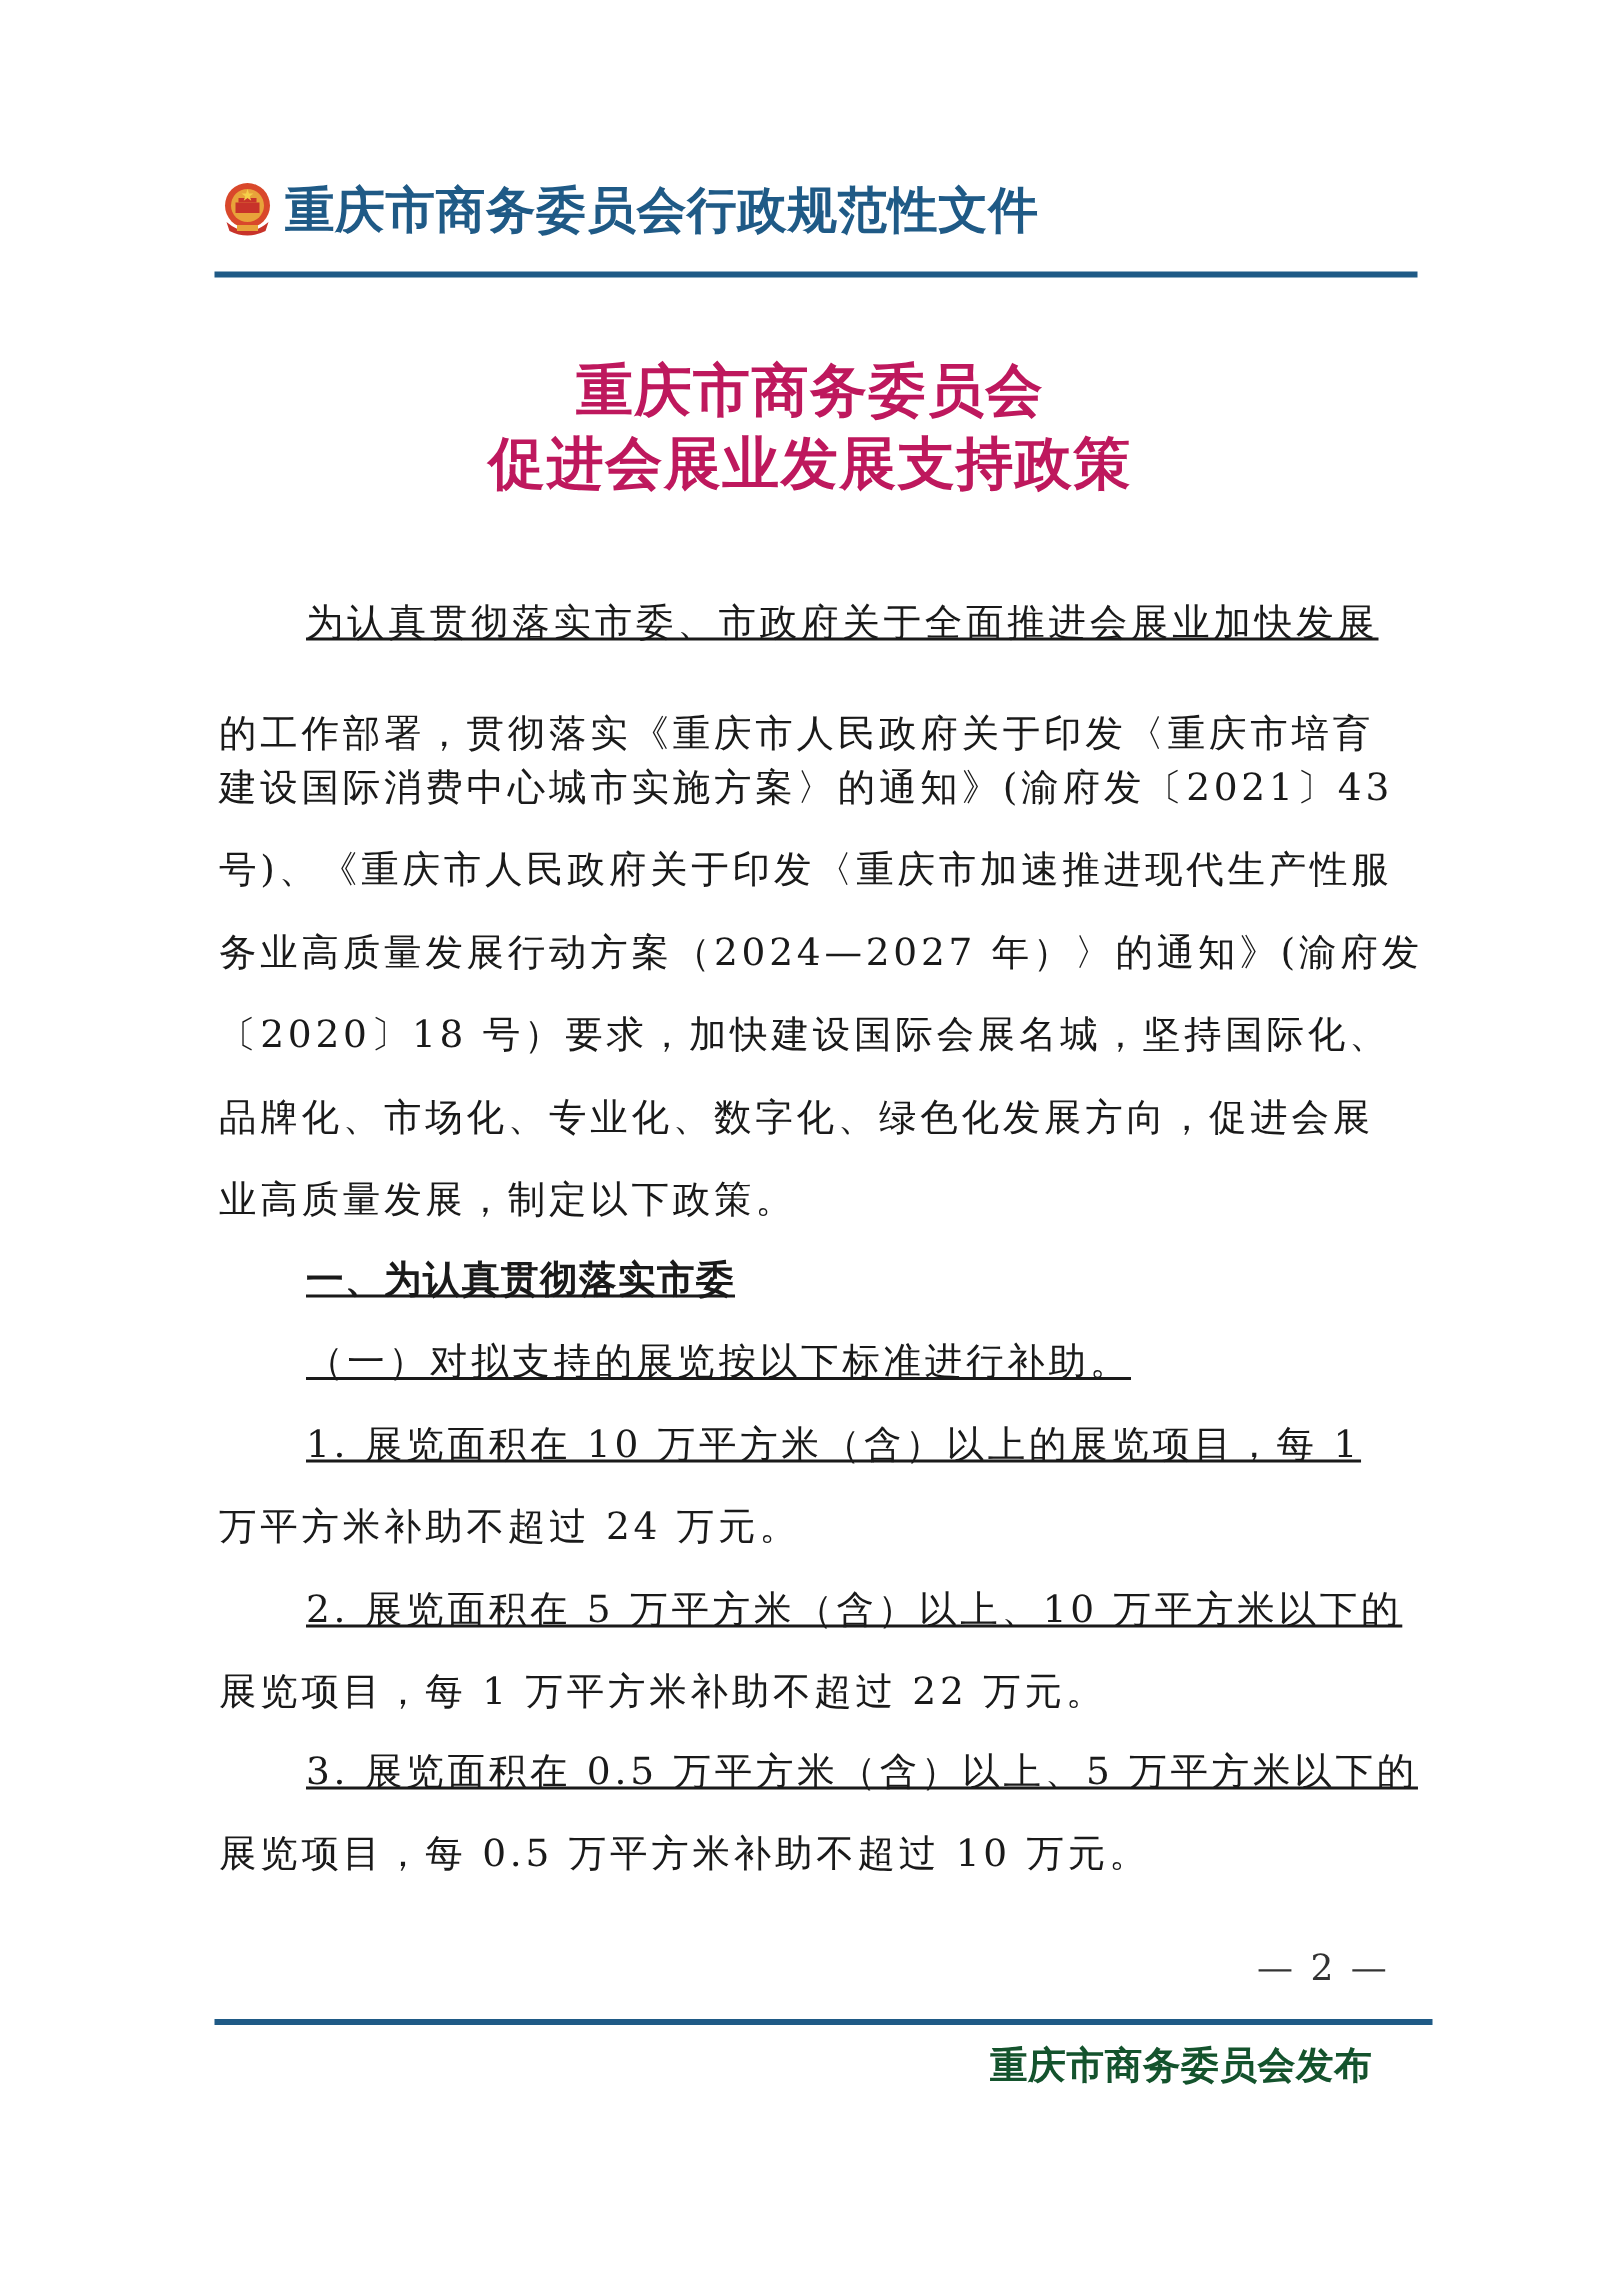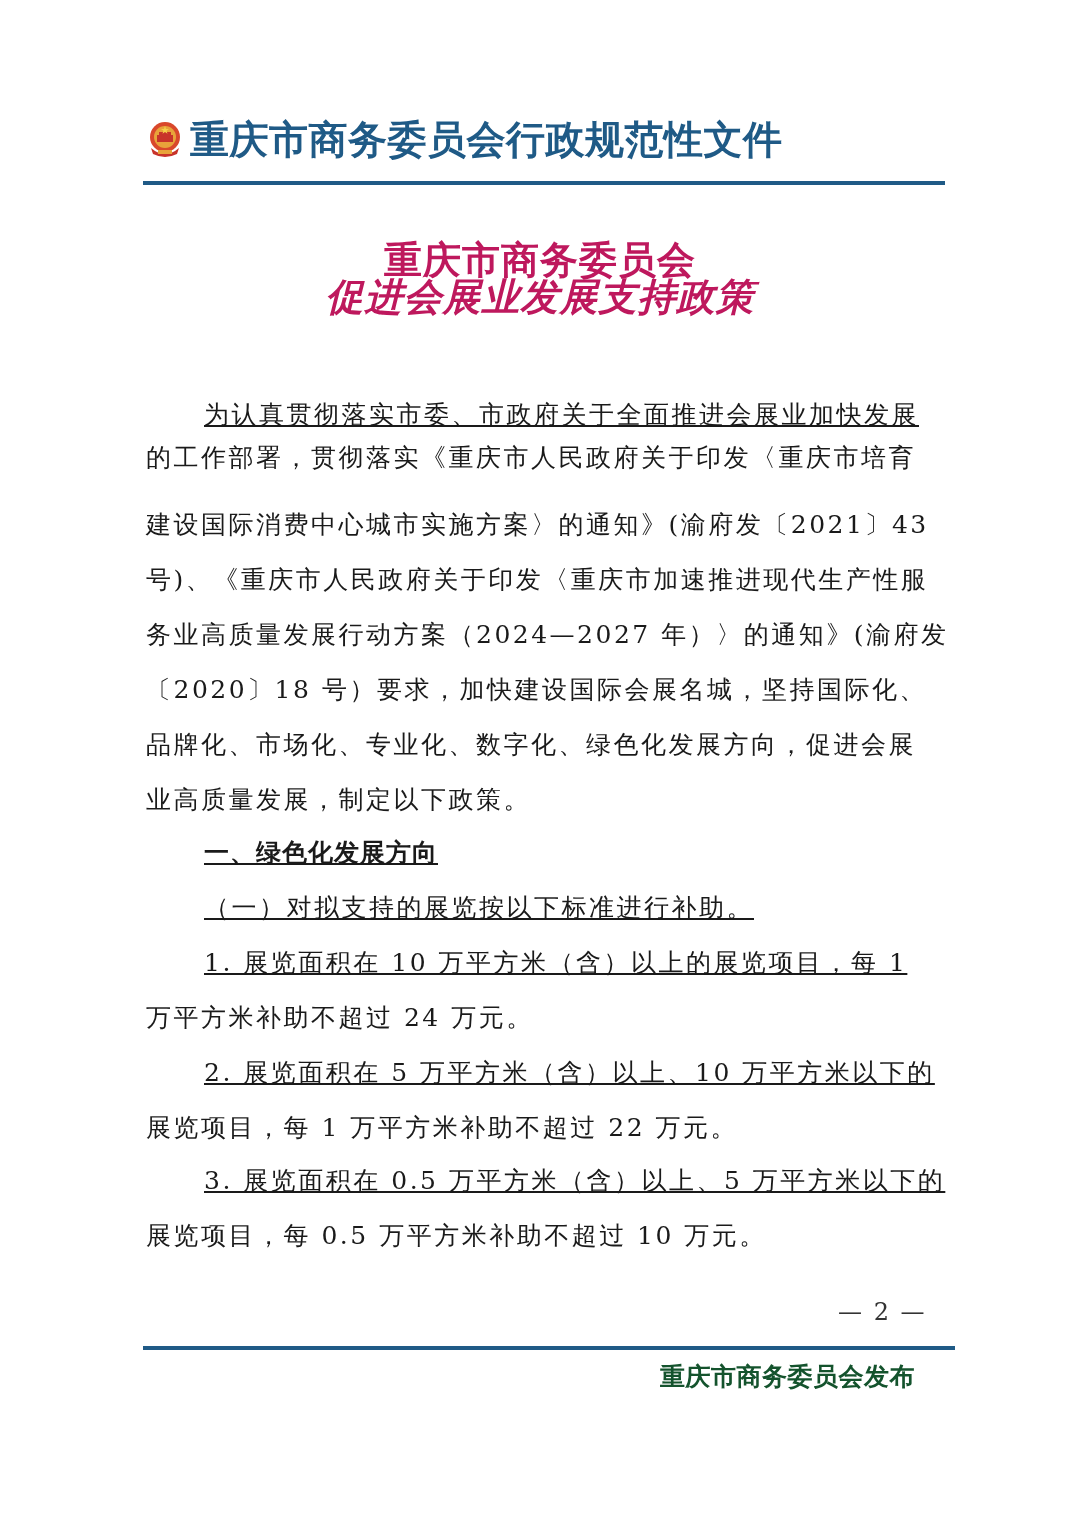--- a/index.html
+++ b/index.html
@@ -25,21 +25,21 @@
     }
     .emblem {
       width: 38px;
       height: 40px;
       position: relative;
       margin-right: 6px;
     }
     .header-title {
       font-family: Liberation Serif, serif;
       font-weight: bold;
-      font-size: 39px;
+      font-size: 33px;
       color: #1f5a86;
       letter-spacing: 0.5px;
       white-space: nowrap;
     }
     .header-rule {
       position: absolute;
       left: 143px;
       top: 181px;
       width: 802px;
       height: 4px;
@@ -51,21 +51,21 @@
       width: 1080px;
       text-align: center;
       font-family: "DejaVu Serif", "Liberation Serif", serif;
       font-weight: bold;
       font-size: 38px;
       color: #be185d;
       letter-spacing: 1px;
       white-space: nowrap;
     }
     .doc-title.line1 { top: 235px; }
-    .doc-title.line2 { top: 272px; font-style: italic; }
+    .doc-title.line2 { top: 284px; }
 
     .body-text {
       position: absolute;
       left: 146px;
       width: 800px;
       font-family: "DejaVu Serif", "Liberation Serif", serif;
       font-size: 25px;
       color: #1a1a1a;
       white-space: nowrap;
       letter-spacing: 2.5px;
@@ -123,29 +123,29 @@
     </svg>
   </div>
   <div class="header-title">重庆市商务委员会行政规范性文件</div>
 </div>
 <div class="header-rule"></div>
 
 <div class="doc-title line1">重庆市商务委员会</div>
 <div class="doc-title line2">促进会展业发展支持政策</div>
 
 <div class="body-text indent" style="top:400px;">为认真贯彻落实市委、市政府关于全面推进会展业加快发展</div>
-<div class="body-text" style="top:445px;font-family:Liberation Mono, monospace;">的工作部署，贯彻落实《重庆市人民政府关于印发〈重庆市培育</div>
+<div class="body-text" style="top:474px;">的工作部署，贯彻落实《重庆市人民政府关于印发〈重庆市培育</div>
 <div class="body-text" style="top:510px;">建设国际消费中心城市实施方案〉的通知》(渝府发〔2021〕43</div>
 <div class="body-text" style="top:565px;">号)、《重庆市人民政府关于印发〈重庆市加速推进现代生产性服</div>
 <div class="body-text" style="top:620px;">务业高质量发展行动方案（2024—2027 年）〉的通知》(渝府发</div>
 <div class="body-text" style="top:675px;">〔2020〕18 号）要求，加快建设国际会展名城，坚持国际化、</div>
 <div class="body-text" style="top:730px;">品牌化、市场化、专业化、数字化、绿色化发展方向，促进会展</div>
 <div class="body-text" style="top:785px;">业高质量发展，制定以下政策。</div>
 
-<div class="body-text indent heading-bold" style="top:838px;">一、绿色化发展方向</div>
+<div class="body-text indent heading-bold" style="top:838px;">一、为认真贯彻落实市委</div>
 <div class="body-text indent" style="top:893px; left:204px;">（一）对拟支持的展览按以下标准进行补助。</div>
 
 <div class="body-text indent" style="top:948px;">1. 展览面积在 10 万平方米（含）以上的展览项目，每 1</div>
 <div class="body-text" style="top:1003px;">万平方米补助不超过 24 万元。</div>
 
 <div class="body-text indent" style="top:1058px;">2. 展览面积在 5 万平方米（含）以上、10 万平方米以下的</div>
 <div class="body-text" style="top:1113px;">展览项目，每 1 万平方米补助不超过 22 万元。</div>
 
 <div class="body-text indent" style="top:1166px;">3. 展览面积在 0.5 万平方米（含）以上、5 万平方米以下的</div>
 <div class="body-text" style="top:1221px;">展览项目，每 0.5 万平方米补助不超过 10 万元。</div>

